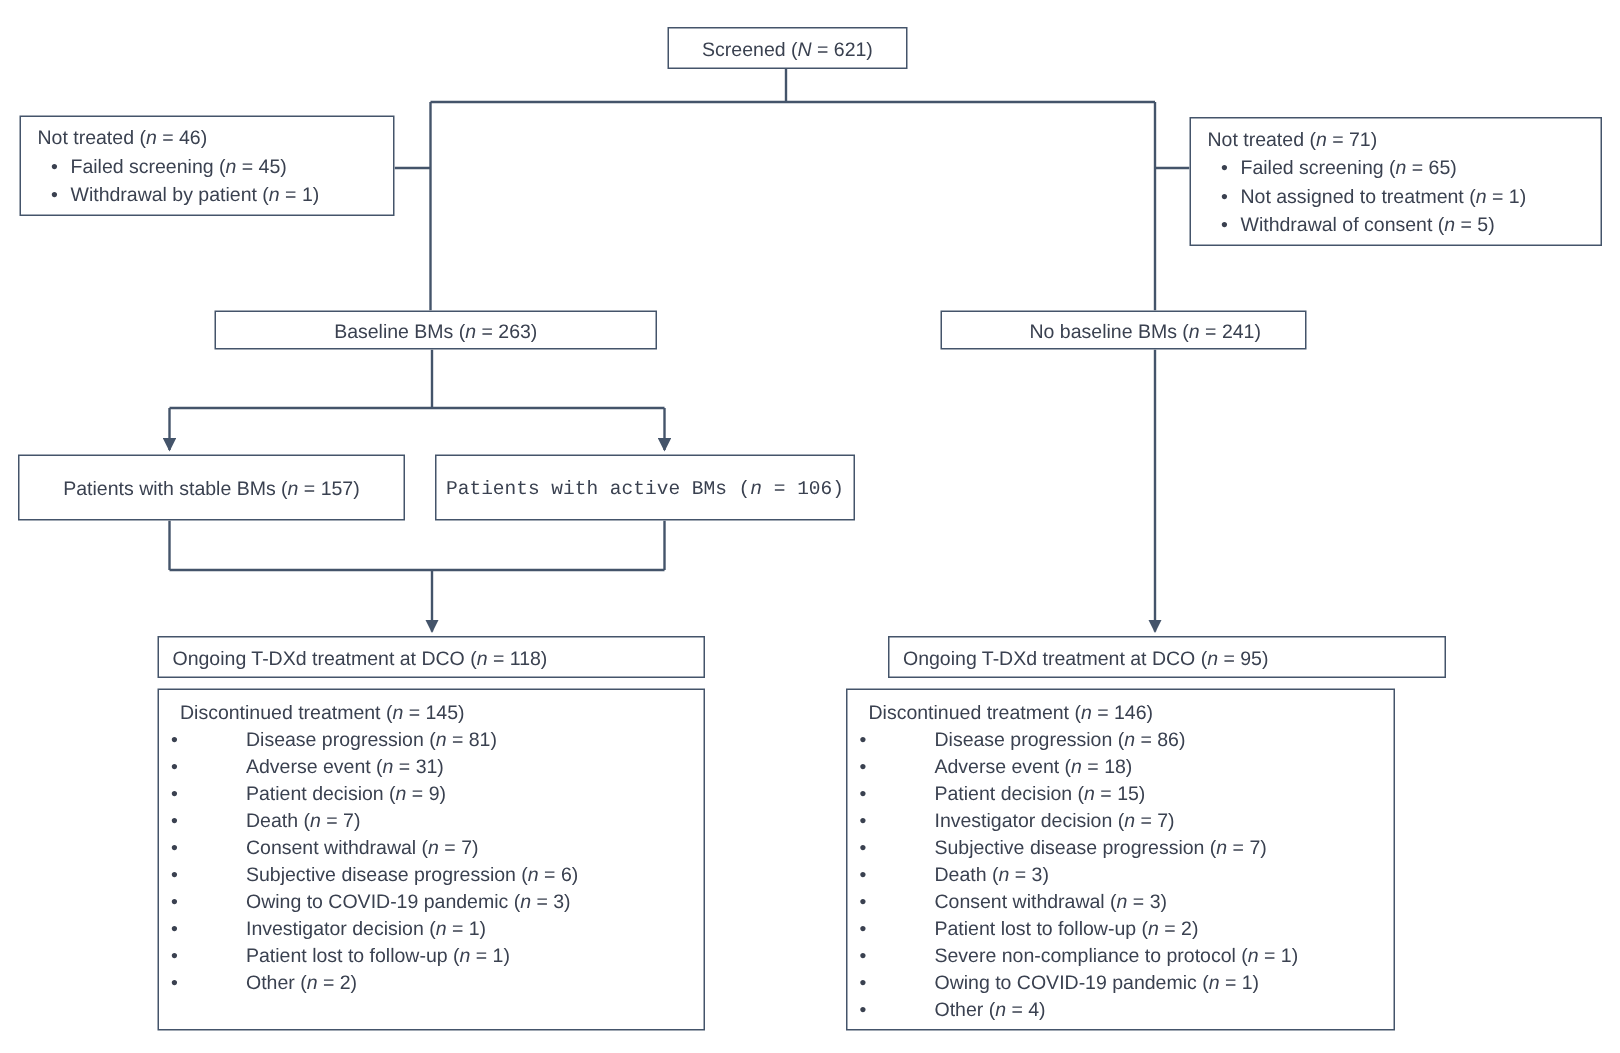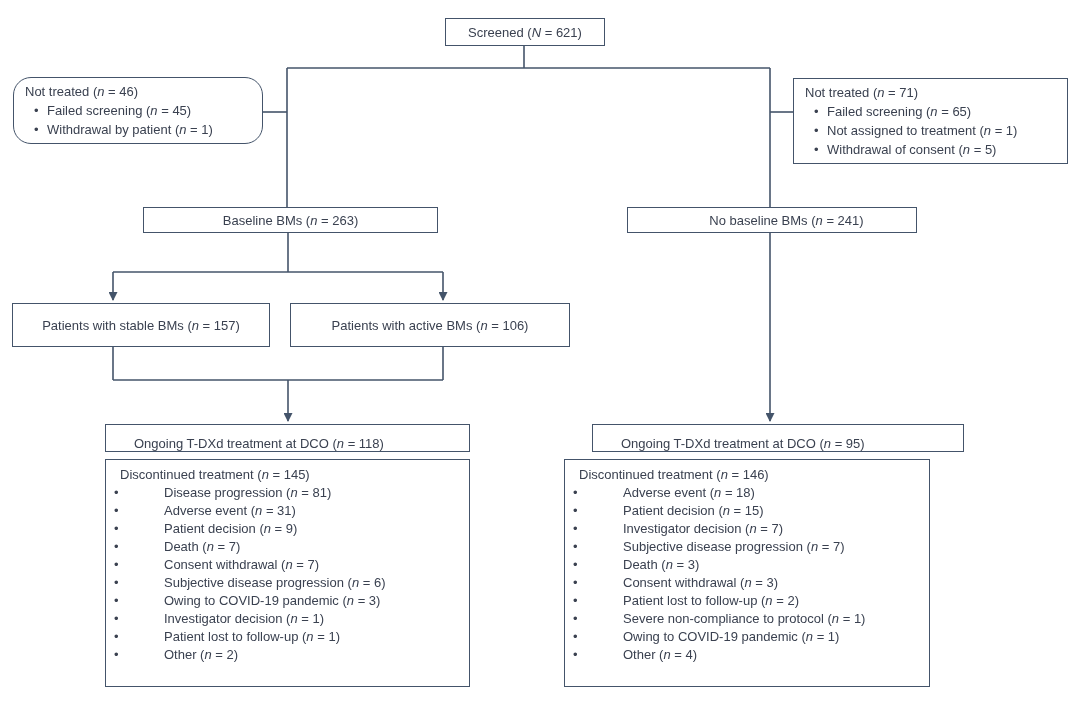--- a/index.html
+++ b/index.html
@@ -25,23 +25,23 @@
   }
   .center-box {
     display: flex;
     align-items: center;
     justify-content: center;
     text-align: center;
     padding: 0 6px;
   }
   .left-box {
     display: flex;
-    align-items: flex-end;
+    align-items: center;
     justify-content: flex-start;
-    padding: 0 6px 0 28px;
+    padding: 0 6px 0 9px;
   }
   .multi { padding: 4px 10px 4px 11px; line-height: 19px; }
   .multi ul { list-style: none; }
   .multi li { position: relative; padding-left: 22px; }
   .multi li::before { content: "\2022"; position: absolute; left: 9px; }
 
   .disc { padding: 6px 24px 6px 14px; line-height: 18px; }
   .disc ul { list-style: none; }
   .disc li { position: relative; padding-left: 44px; }
   .disc li::before { content: "\2022"; position: absolute; left: -6px; }
@@ -73,50 +73,50 @@
     <path class="ln" d="M443 347 V380"></path>
     <path class="ln" d="M113 380 H443"></path>
     <path class="ln" d="M288 380 V421" marker-end="url(#arrow)"></path>
     <path class="ln" d="M770 233 V421" marker-end="url(#arrow)"></path>
   </svg>
 
   <div class="box center-box" style="left:445px; top:18px; width:160px; height:28px;">
     <span>Screened (<i>N</i> = 621)</span>
   </div>
 
-  <div class="box multi" style="left:13px; top:77px; width:250px;border-radius:18px;">
+  <div class="box multi" style="left:13px; top:77px; width:250px;">
     <div>Not treated (<i>n</i> = 46)</div>
     <ul>
         <li>Failed screening (<i>n</i> = 45)</li>
         <li>Withdrawal by patient (<i>n</i> = 1)</li>
       </ul>
   </div>
 
   <div class="box multi" style="left:793px; top:78px; width:275px;">
     <div>Not treated (<i>n</i> = 71)</div>
     <ul>
         <li>Failed screening (<i>n</i> = 65)</li>
         <li>Not assigned to treatment (<i>n</i> = 1)</li>
         <li>Withdrawal of consent (<i>n</i> = 5)</li>
       </ul>
   </div>
 
   <div class="box center-box" style="left:143px; top:207px; width:295px; height:26px;">
     <span>Baseline BMs (<i>n</i> = 263)</span>
   </div>
 
-  <div class="box center-box" style="left:627px; top:207px; width:290px; height:26px;padding-left:35px;">
+  <div class="box center-box" style="left:627px; top:207px; width:244px; height:26px;padding-left:35px;">
     <span>No baseline BMs (<i>n</i> = 241)</span>
   </div>
 
   <div class="box center-box" style="left:12px; top:303px; width:258px; height:44px;">
     <span>Patients with stable BMs (<i>n</i> = 157)</span>
   </div>
 
-  <div class="box center-box" style="left:290px; top:303px; width:280px; height:44px;">
+  <div class="box center-box" style="left:290px; top:303px; width:280px; height:44px;font-family:Liberation Mono, monospace;">
     <span>Patients with active BMs (<i>n</i> = 106)</span>
   </div>
 
   <div class="box left-box" style="left:105px; top:424px; width:365px; height:28px;">
     <span>Ongoing T-DXd treatment at DCO (<i>n</i> = 118)</span>
   </div>
 
   <div class="box left-box" style="left:592px; top:424px; width:372px; height:28px;">
     <span>Ongoing T-DXd treatment at DCO (<i>n</i> = 95)</span>
   </div>
@@ -133,20 +133,21 @@
         <li>Owing to COVID-19 pandemic (<i>n</i> = 3)</li>
         <li>Investigator decision (<i>n</i> = 1)</li>
         <li>Patient lost to follow-up (<i>n</i> = 1)</li>
         <li>Other (<i>n</i> = 2)</li>
       </ul>
   </div>
 
   <div class="box disc" style="left:564px; top:459px; width:366px; height:228px;">
     <div>Discontinued treatment (<i>n</i> = 146)</div>
     <ul>
+        <li>Disease progression (<i>n</i> = 86)</li>
         <li>Adverse event (<i>n</i> = 18)</li>
         <li>Patient decision (<i>n</i> = 15)</li>
         <li>Investigator decision (<i>n</i> = 7)</li>
         <li>Subjective disease progression (<i>n</i> = 7)</li>
         <li>Death (<i>n</i> = 3)</li>
         <li>Consent withdrawal (<i>n</i> = 3)</li>
         <li>Patient lost to follow-up (<i>n</i> = 2)</li>
         <li>Severe non-compliance to protocol (<i>n</i> = 1)</li>
         <li>Owing to COVID-19 pandemic (<i>n</i> = 1)</li>
         <li>Other (<i>n</i> = 4)</li>

